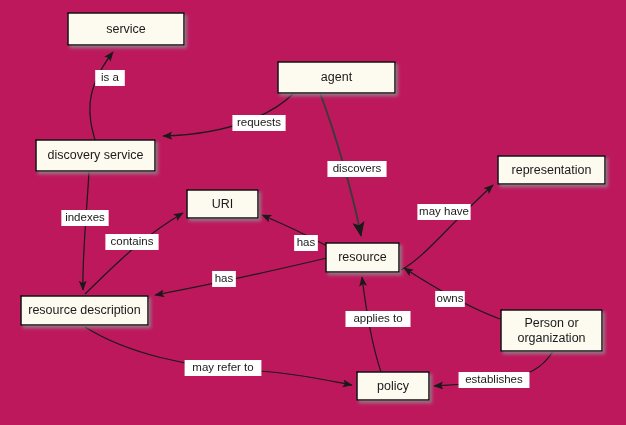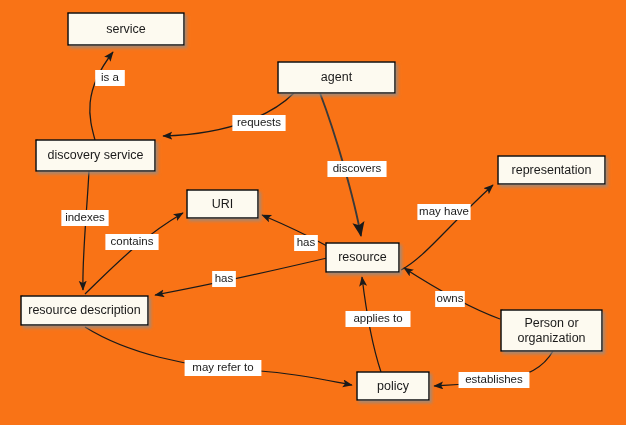--- a/index.html
+++ b/index.html
@@ -10,21 +10,21 @@
   body {
     width: 626px;
     height: 425px;
     font-family: "Liberation Sans", sans-serif;
     overflow: hidden;
   }
   #canvas {
     position: relative;
     width: 626px;
     height: 425px;
-    background: #f97316;
+    background: #be185d;
   }
   svg.diagram {
     position: absolute;
     left: 0;
     top: 0;
     width: 626px;
     height: 425px;
   }
   .node-rect {
     fill: #fdfaf0;

